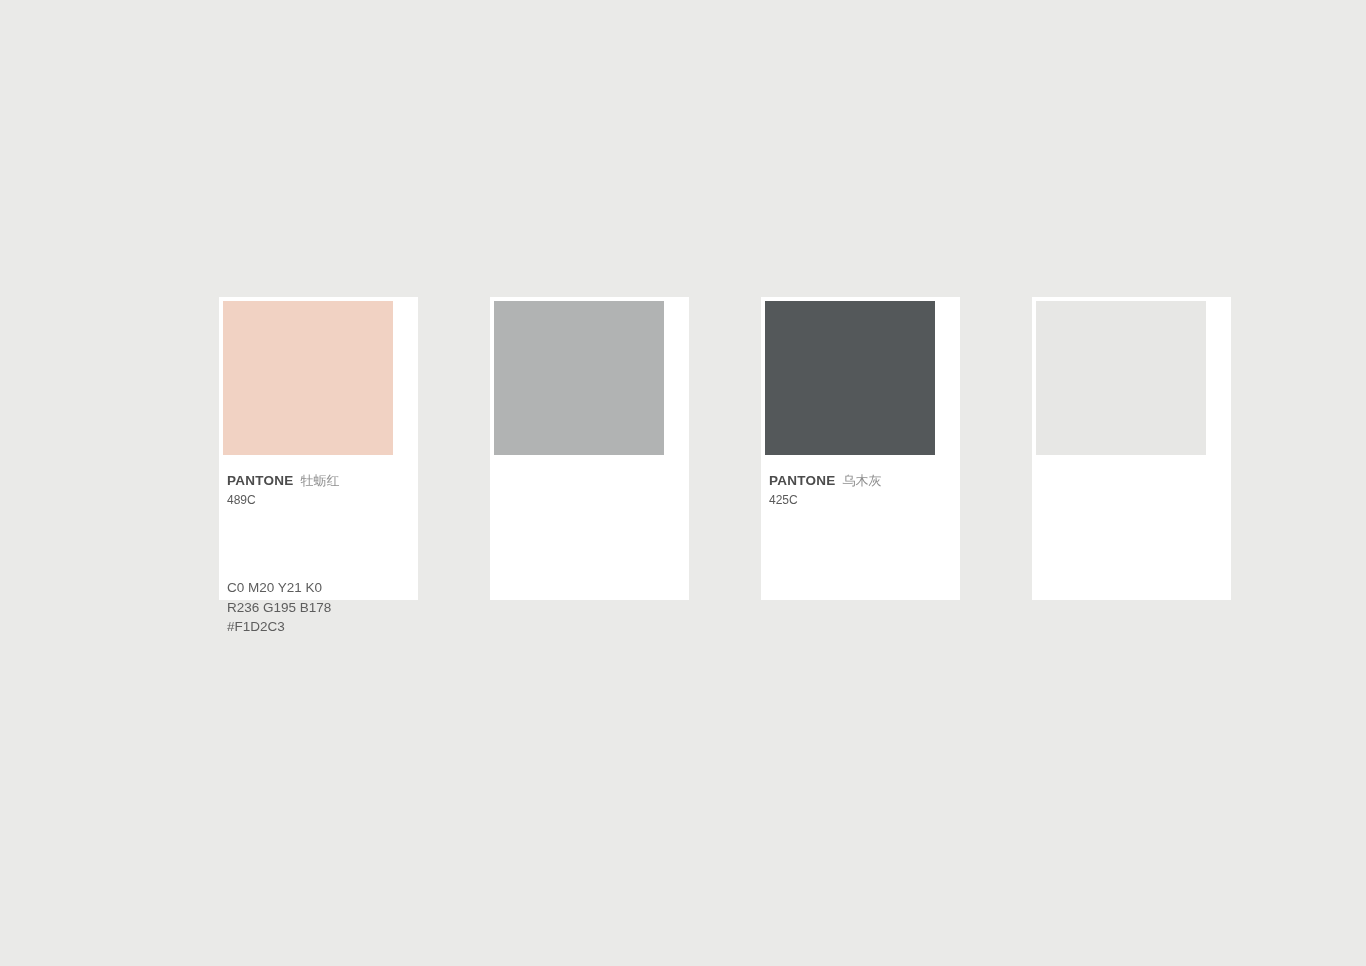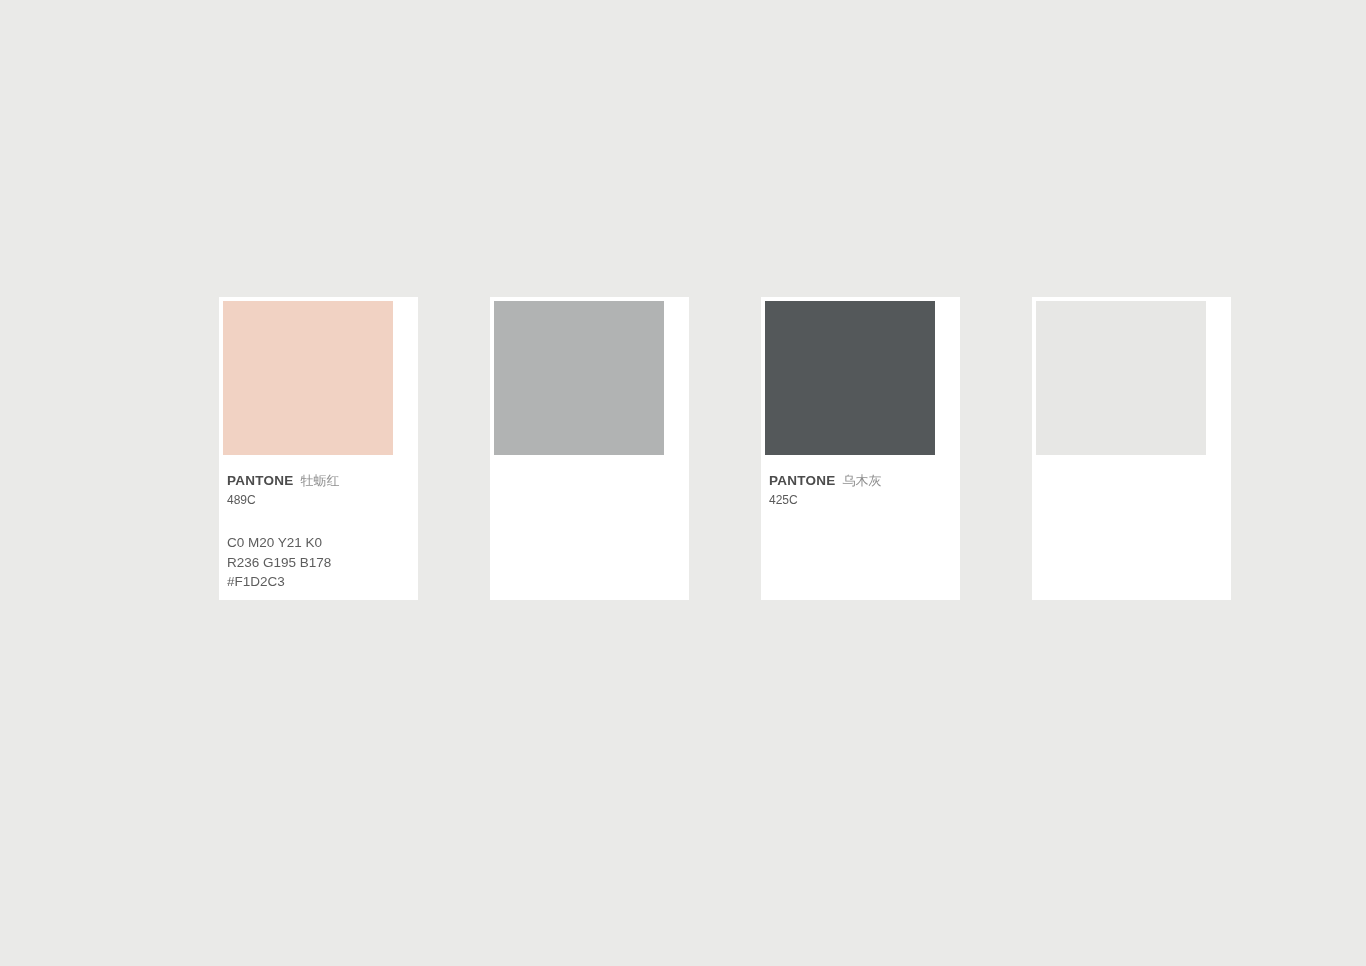--- a/index.html
+++ b/index.html
@@ -64,21 +64,21 @@
     font-size: 13px;
   }
   .code-line {
     font-size: 12px;
     line-height: 19.5px;
     color: #5a5a5a;
     white-space: nowrap;
   }
 
   .specs {
-    margin-top: 23px;
+    margin-top: 68px;
   }
   .spec-line {
     font-size: 13.5px;
     line-height: 19.5px;
     color: #5d5d5d;
     white-space: nowrap;
   }
 </style>
 </head>
 <body style="background: rgb(234, 234, 232);">

